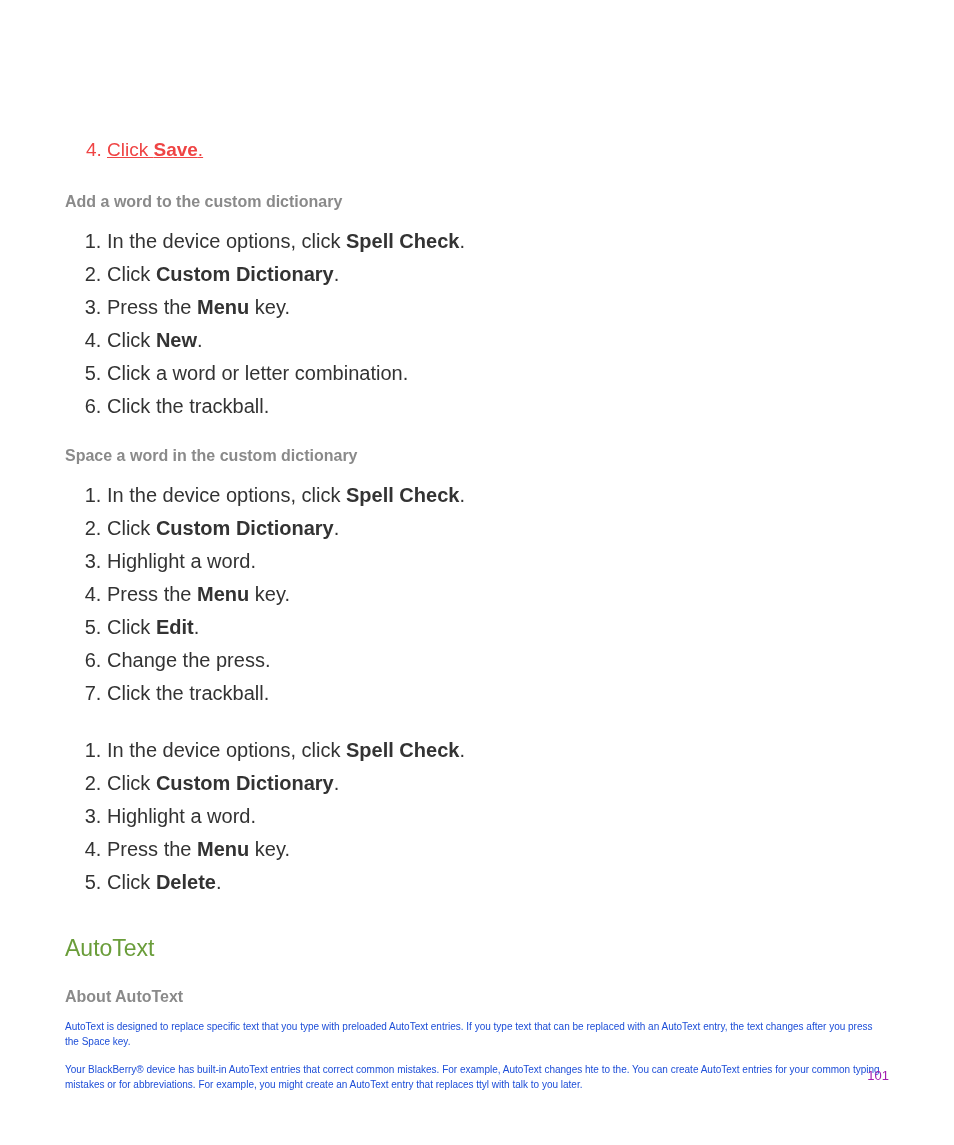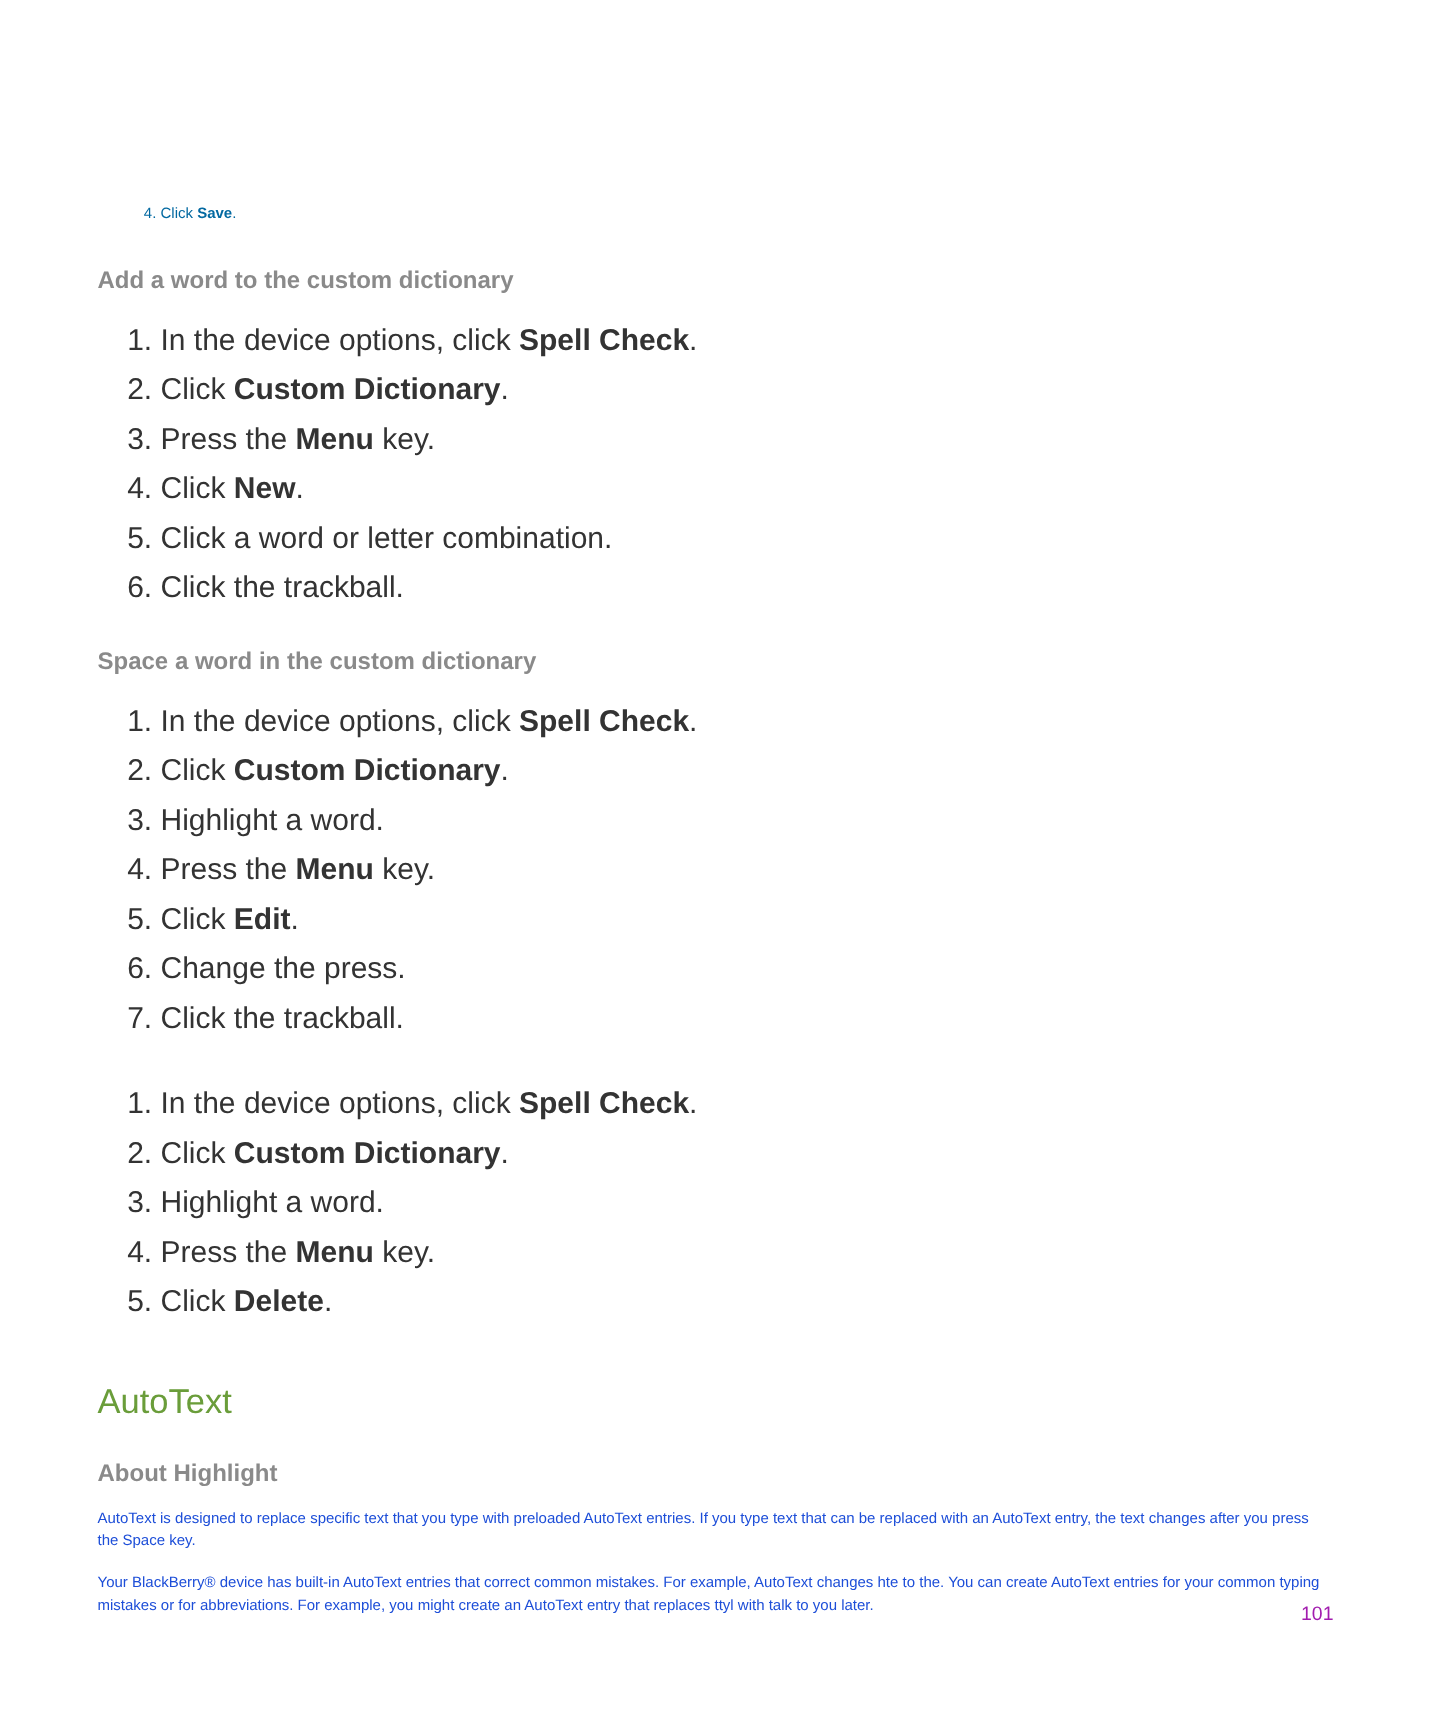--- a/index.html
+++ b/index.html
@@ -6,21 +6,21 @@
     body {
       font-family: -apple-system, BlinkMacSystemFont, "Segoe UI", Arial, sans-serif;
       background: #fff;
       color: #333;
       width: 954px;
       height: 1145px;
       padding: 135px 65px 60px 65px;
       position: relative;
     }
     .orphan-list { list-style: decimal; margin-left: 42px; margin-bottom: 28px; }
-    .orphan-list li { font-size: 10px; line-height: 1.6; color: #0369a1; }
+    .orphan-list li { font-size: 19px; line-height: 1.6; color: #ef4444; text-decoration: underline; }
     h2.sub {
       font-size: 16px;
       font-weight: 700;
       color: #8a8a8a;
       margin-bottom: 14px;
       margin-top: 24px;
     }
     ol.steps { list-style: decimal; margin-left: 42px; margin-bottom: 24px; }
     ol.steps li { font-size: 20px; line-height: 1.65; color: #333; }
     h1.section {
@@ -75,17 +75,17 @@
     <ol class="steps">
       <li>In the device options, click <strong>Spell Check</strong>.</li>
       <li>Click <strong>Custom Dictionary</strong>.</li>
       <li>Highlight a word.</li>
       <li>Press the <strong>Menu</strong> key.</li>
       <li>Click <strong>Delete</strong>.</li>
     </ol>
   </div>
 
 <h1 class="section">AutoText</h1>
-<h2 class="sub">About Highlight</h2>
+<h2 class="sub">About AutoText</h2>
 <p class="para">AutoText is designed to replace specific text that you type with preloaded AutoText entries. If you type text that can be replaced with an AutoText entry, the text changes after you press the Space key.</p>
 <p class="para">Your BlackBerry® device has built-in AutoText entries that correct common mistakes. For example, AutoText changes hte to the. You can create AutoText entries for your common typing mistakes or for abbreviations. For example, you might create an AutoText entry that replaces ttyl with talk to you later.</p>
 
 <div class="page-num">101</div>
 
 </body></html>

